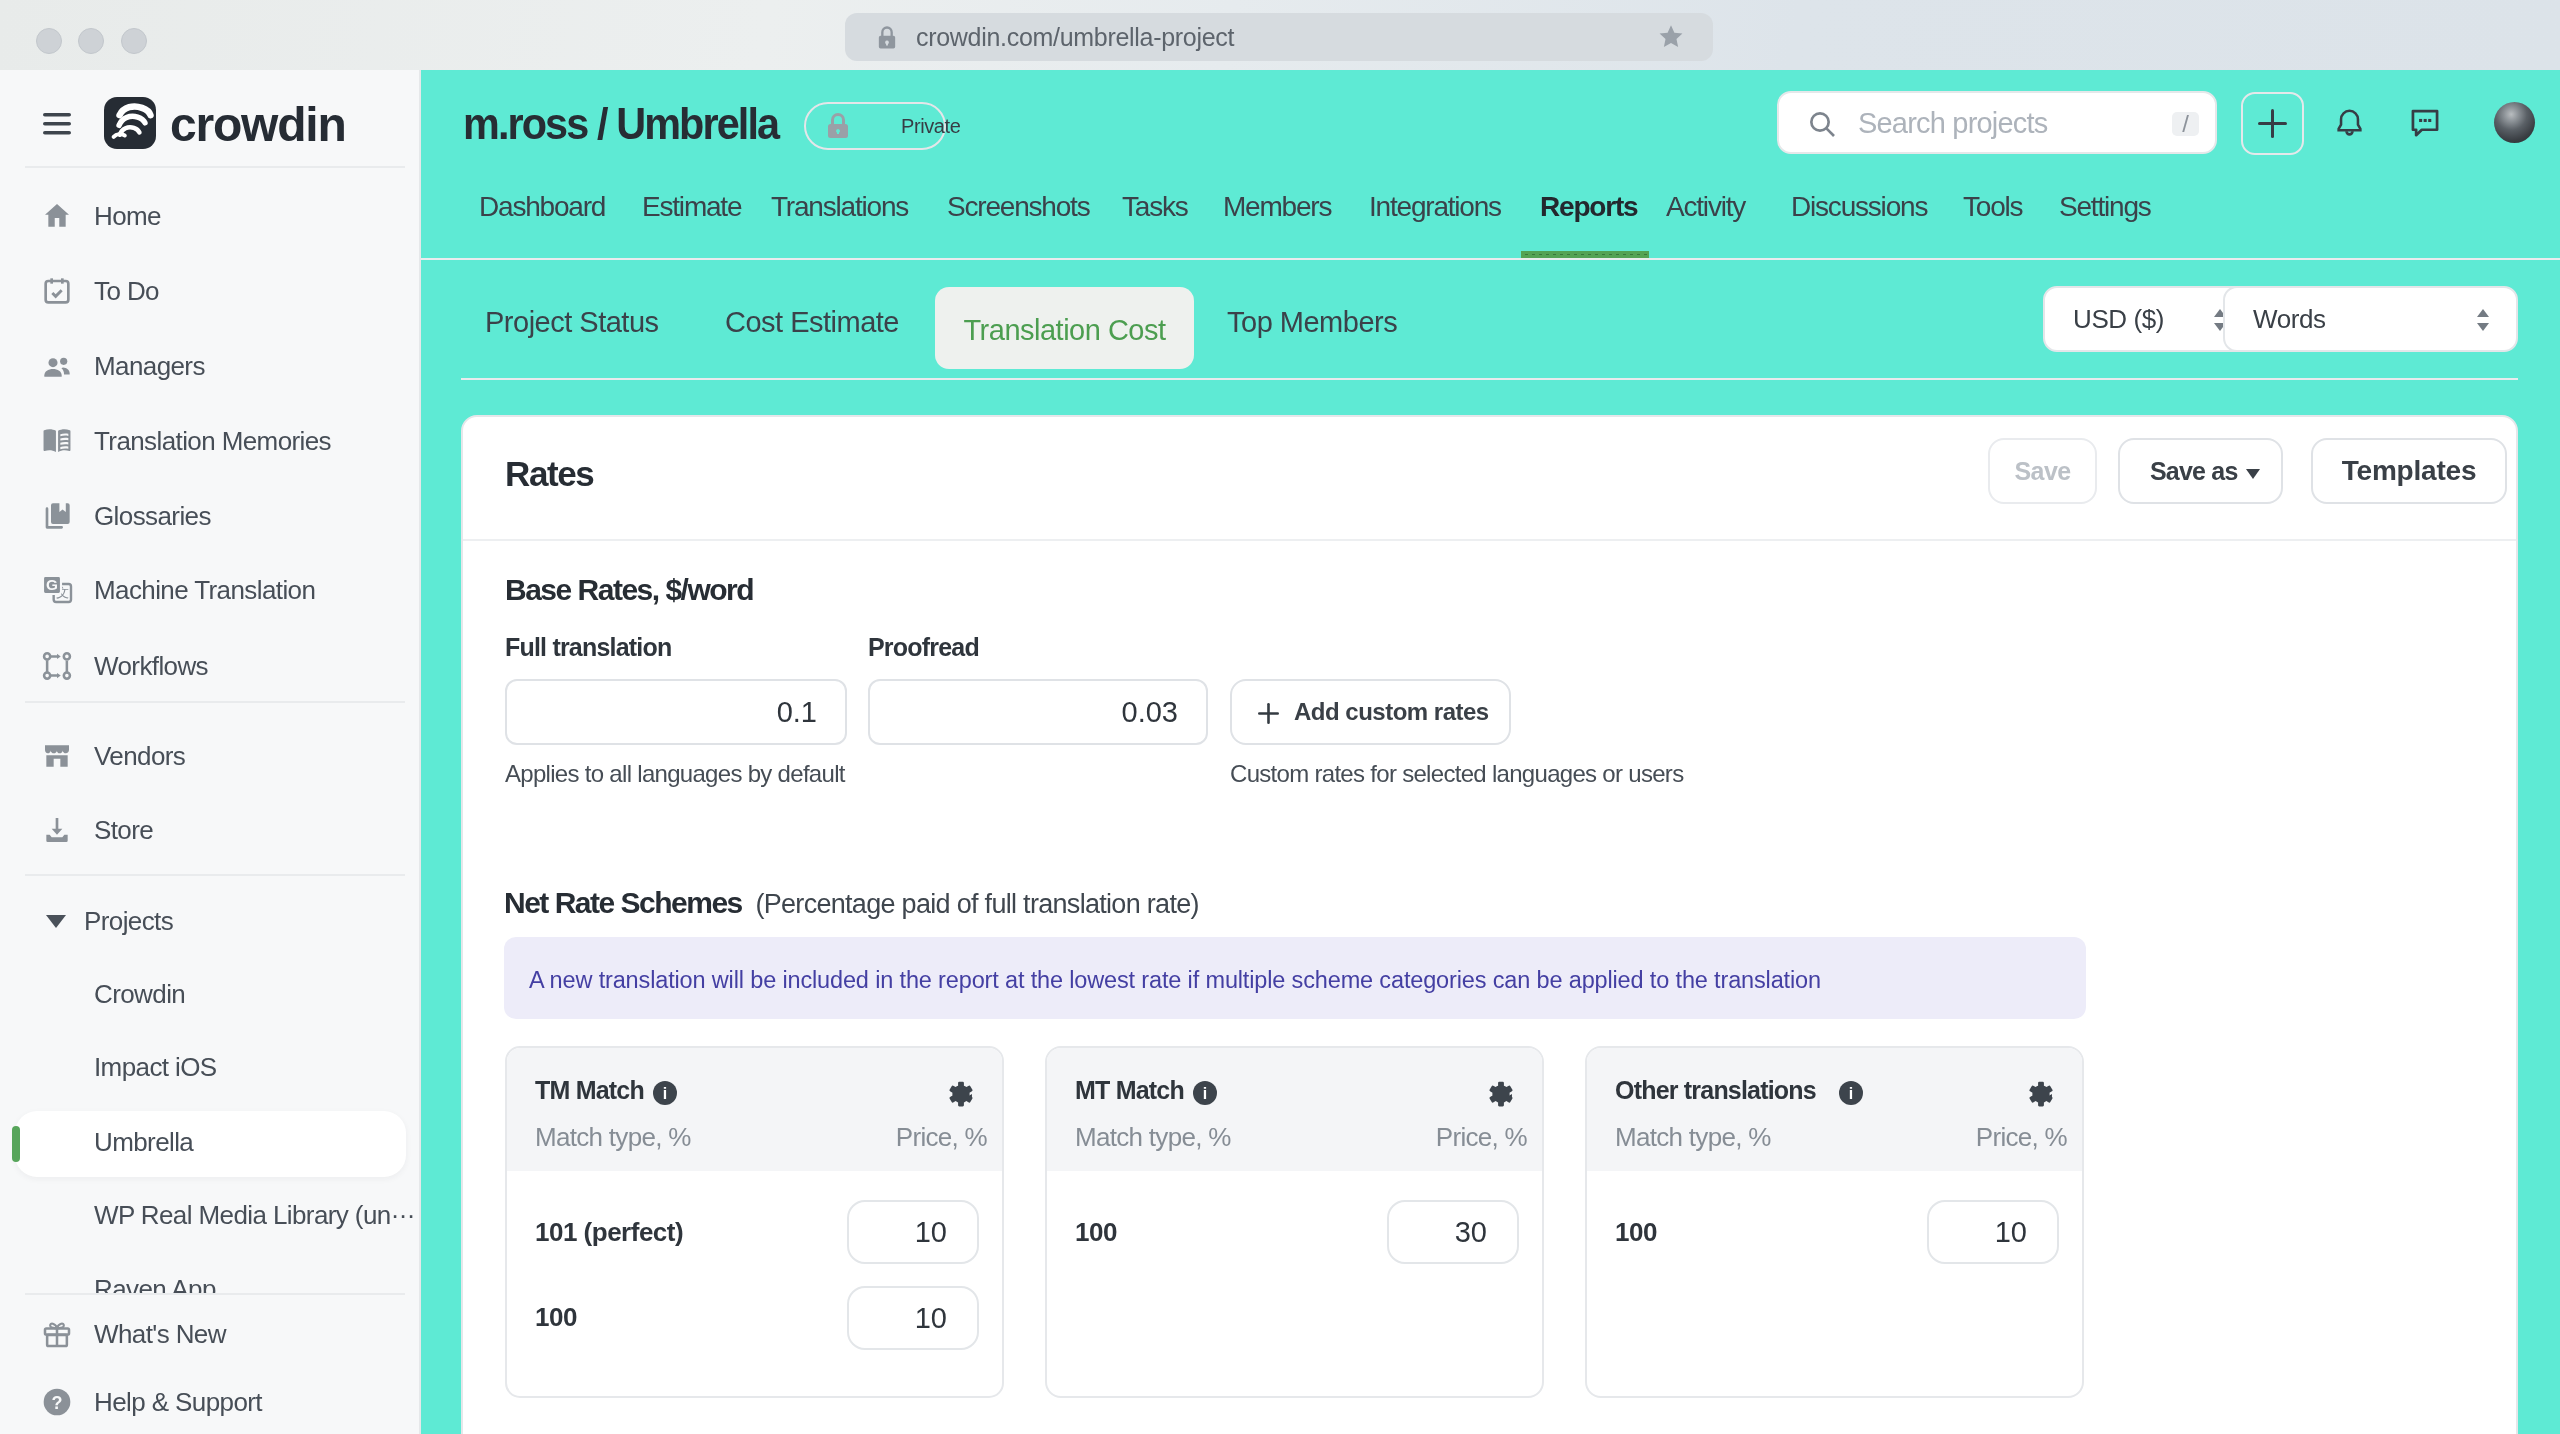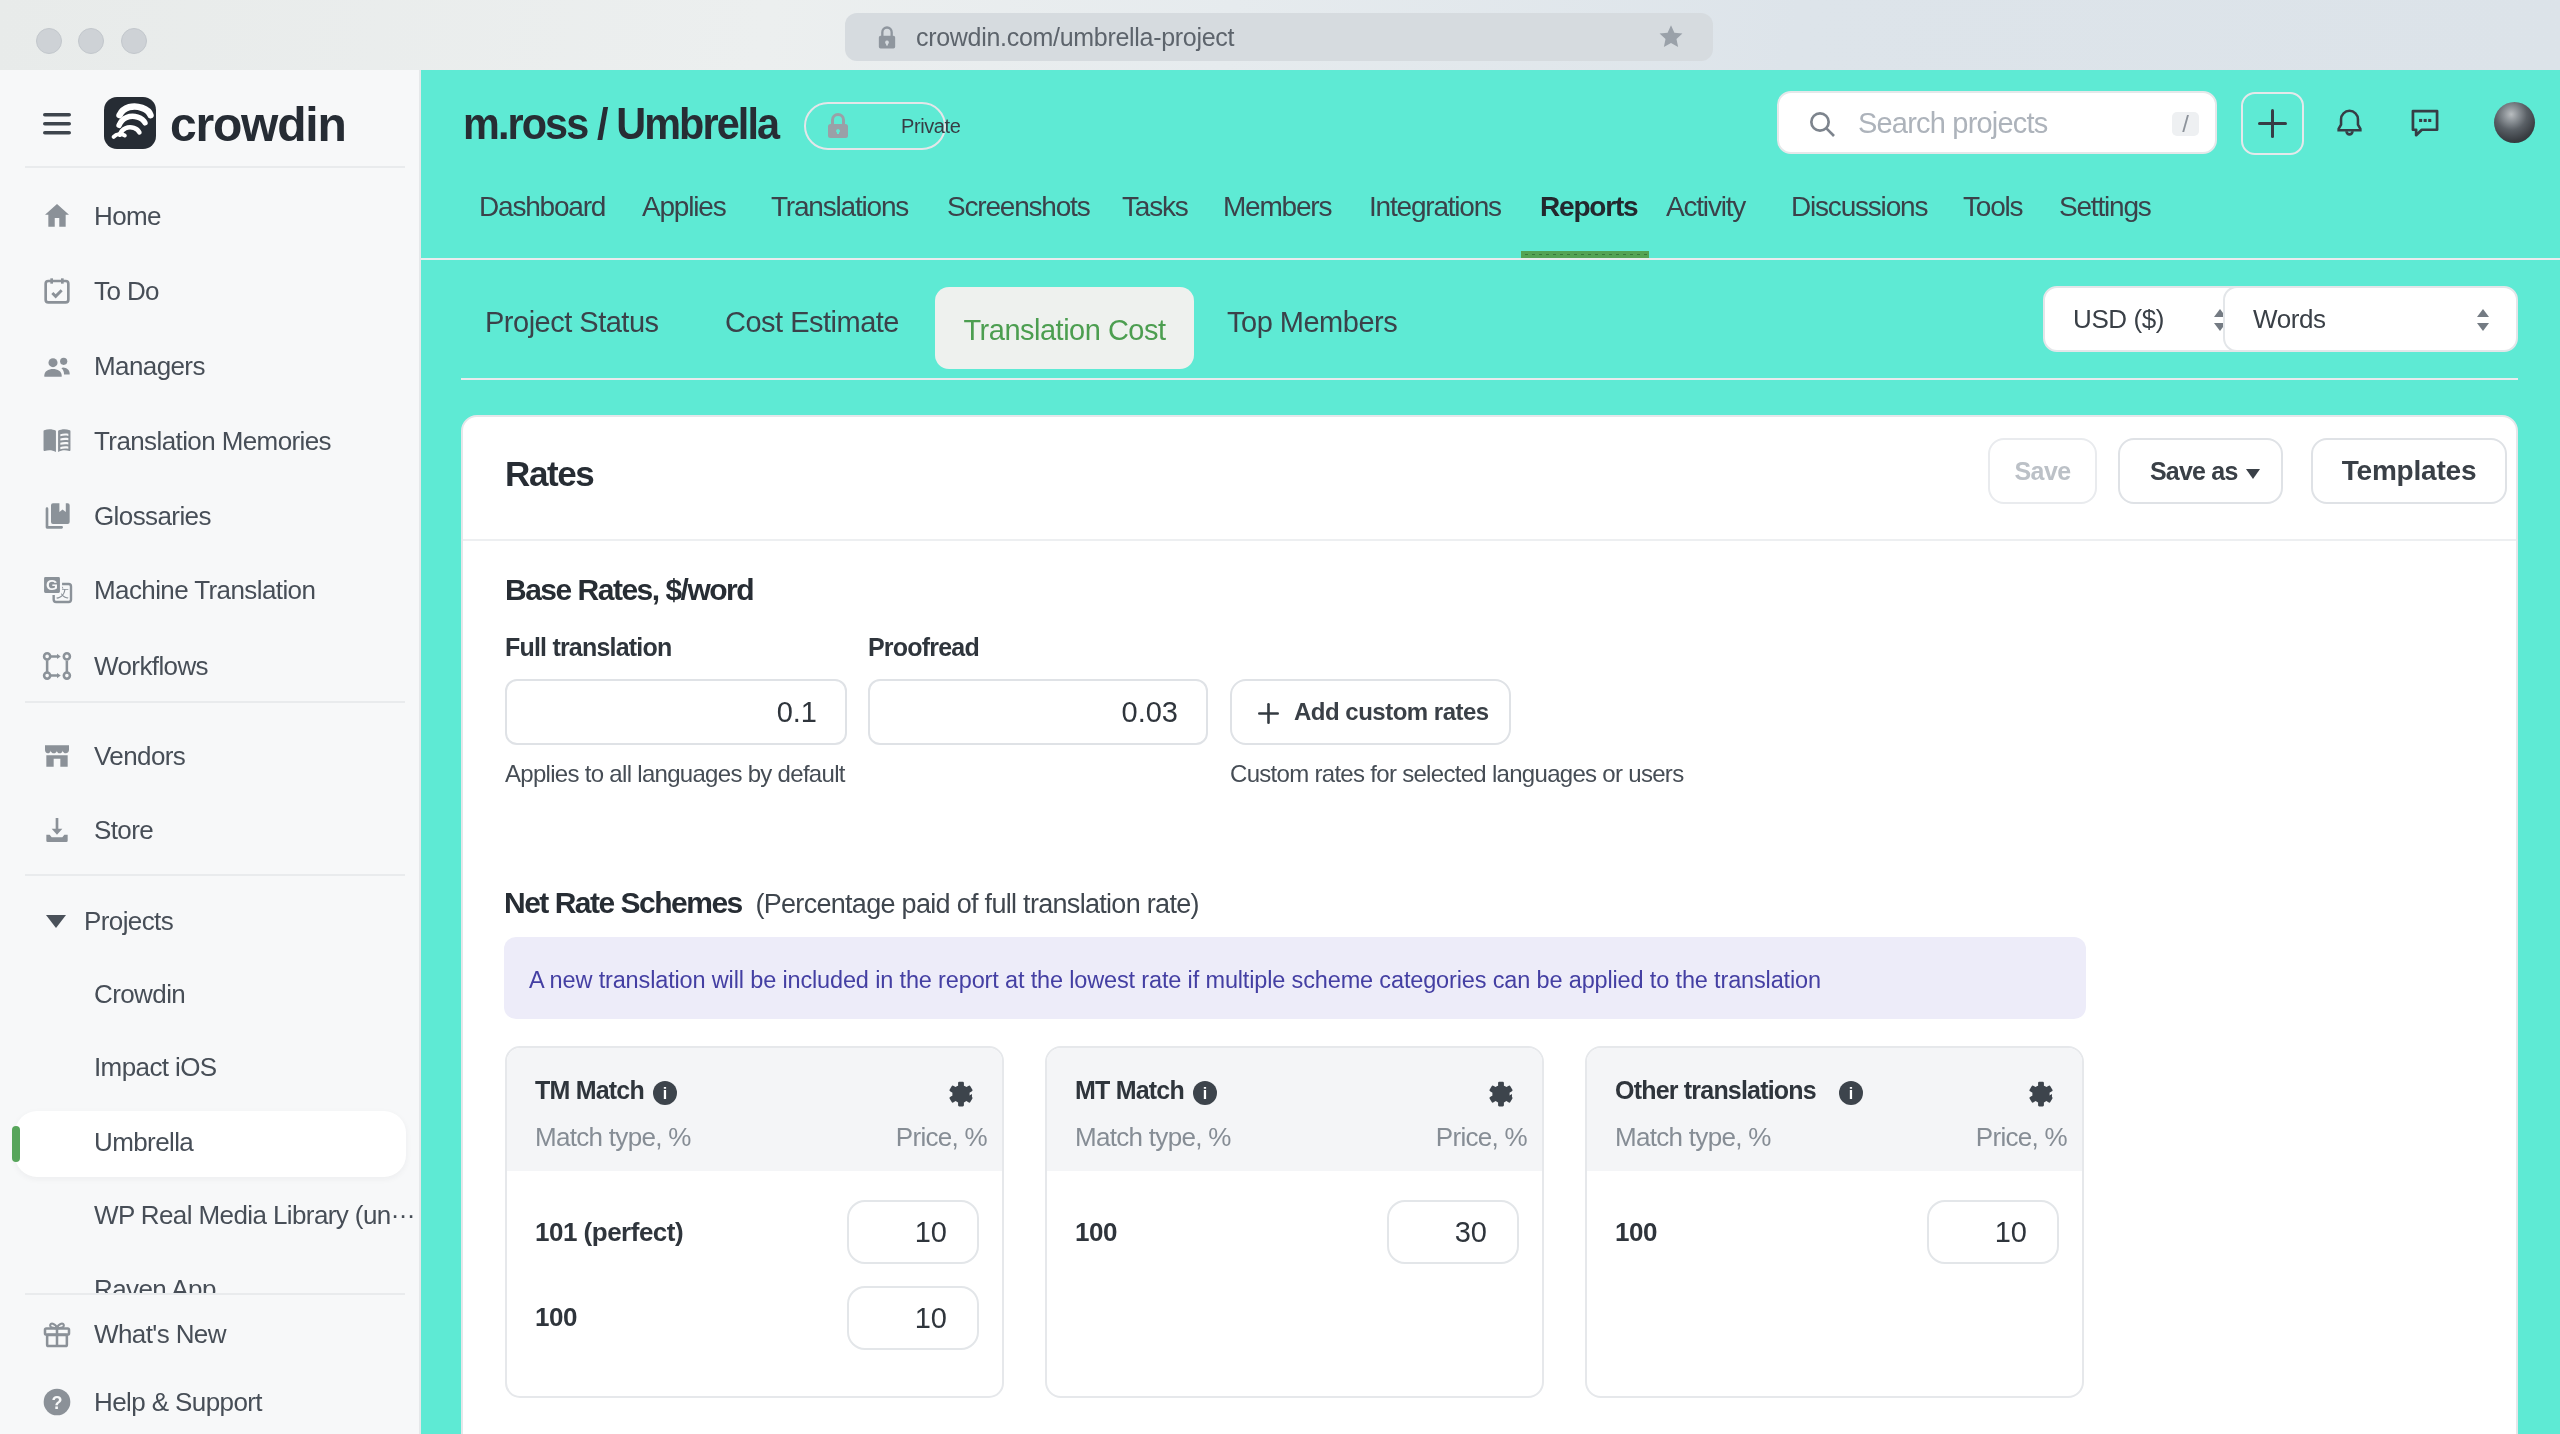--- a/index.html
+++ b/index.html
@@ -224,21 +224,21 @@
         <path d="M3.2 3.2h19.6v15.2H10.4l-4.6 4.4v-4.4H3.2z" stroke-linejoin="round"></path>
         <g fill="#363d45" stroke="none">
           <rect x="8.2" y="9.6" width="2.5" height="2.5"></rect>
           <rect x="11.9" y="9.6" width="2.5" height="2.5"></rect>
           <rect x="15.6" y="9.6" width="2.5" height="2.5"></rect>
         </g>
       </svg>
     <div id="avatar"></div>
 
     <div class="tab" style="left:58px;">Dashboard</div>
-    <div class="tab" style="left:221px;">Applies</div>
+    <div class="tab" style="left:221px;">Estimate</div>
     <div class="tab" style="left:350px;">Translations</div>
     <div class="tab" style="left:526px;">Screenshots</div>
     <div class="tab" style="left:701px;">Tasks</div>
     <div class="tab" style="left:802px;">Members</div>
     <div class="tab" style="left:948px;">Integrations</div>
     <div class="tab active" style="left:1119px;">Reports</div>
     <div class="tab" style="left:1245px;">Activity</div>
     <div class="tab" style="left:1370px;">Discussions</div>
     <div class="tab" style="left:1542px;">Tools</div>
     <div class="tab" style="left:1638px;">Settings</div>

